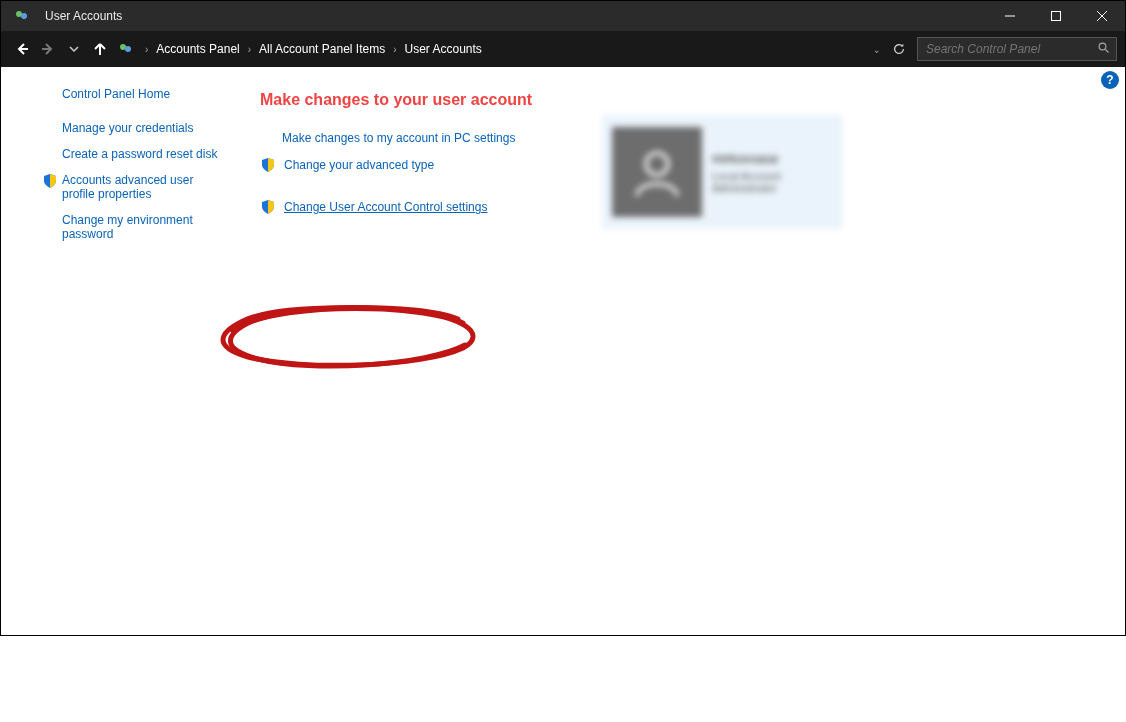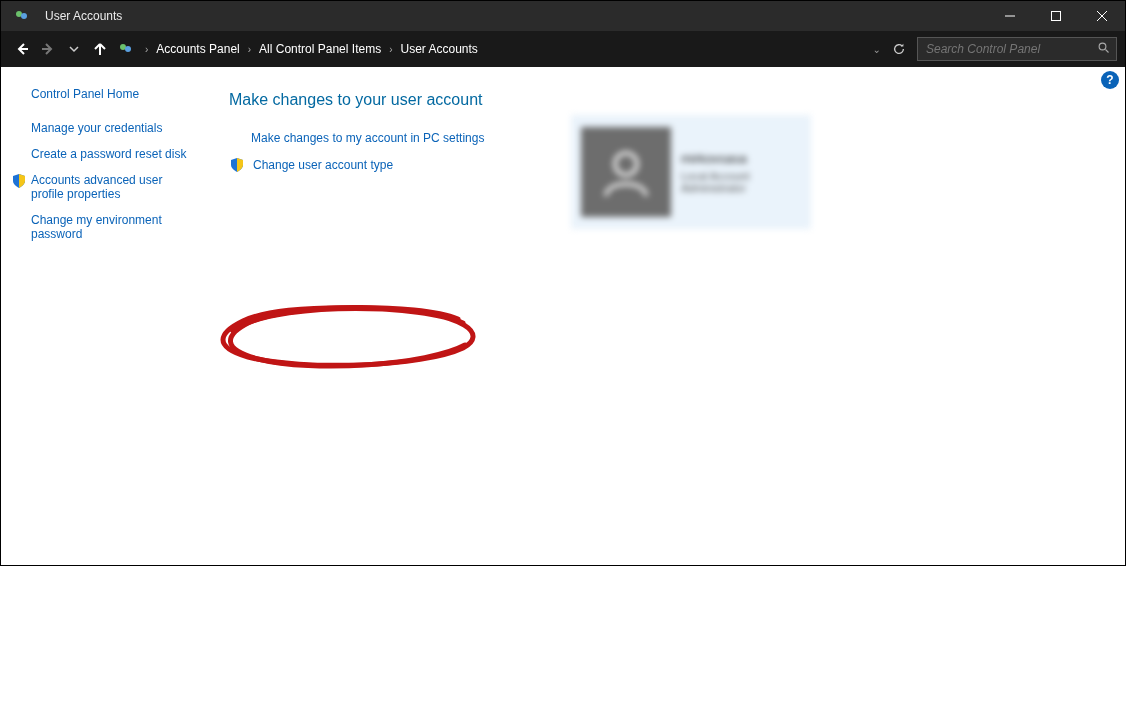--- a/index.html
+++ b/index.html
@@ -1,17 +1,17 @@
 <!DOCTYPE html>
 <html><head>
 <meta charset="utf-8">
 <style>
   * { box-sizing: border-box; }
   html, body { margin:0; padding:0; font-family:"Segoe UI",Tahoma,sans-serif; font-size:12px; background:#fff; }
-  .window { width:1126px; height:566px; border:1px solid #000; display:flex; flex-direction:column; background:#fff; position:relative; }
+  .window { width:1126px; height:636px; border:1px solid #000; display:flex; flex-direction:column; background:#fff; position:relative; }
   
   .titlebar { height:30px; background:#2b2b2b; color:#fff; display:flex; align-items:center; padding-left:8px; }
   .titlebar .title { margin-left:8px; font-size:12px; color:#eaeaea; }
   .titlebar .sys-buttons { margin-left:auto; display:flex; }
   .titlebar .sys-btn { width:46px; height:30px; display:flex; align-items:center; justify-content:center; color:#fff; }
   
   .navbar { height:36px; background:#191919; display:flex; align-items:center; color:#fff; padding:0 8px; gap:0; }
   .nav-btn { width:26px; height:28px; display:flex; align-items:center; justify-content:center; color:#999; }
   .nav-btn.enabled { color:#fff; }
   .nav-btn svg { stroke:currentColor; fill:currentColor; }
@@ -21,27 +21,27 @@
   .crumb-sep { color:#aaa; padding:0 4px; font-size:10px; }
   .navbar .spacer { flex:1; }
   .dropdown-arrow { color:#999; margin-right:6px; font-size:10px; }
   .refresh { color:#ccc; width:24px; height:24px; display:flex; align-items:center; justify-content:center; margin-right:6px; }
   .search { width:200px; height:24px; background:#2b2b2b; border:1px solid #555; display:flex; align-items:center; padding:0 6px; color:#aaa; }
   .search input { flex:1; background:transparent; border:none; outline:none; color:#f97316; font-size:12px; font-style:italic; }
   .search .glass { color:#aaa; margin-left:6px; }
   
   .body { flex:1; display:flex; background:#fff; position:relative; }
   .help-icon { position:absolute; top:4px; right:6px; width:18px; height:18px; border-radius:50%; background:#0a63b8; color:#fff; font-weight:bold; font-size:12px; display:flex; align-items:center; justify-content:center; }
-  .sidebar { width:208px; padding:20px 14px 0 30px; }
+  .sidebar { width:208px; padding:20px 14px 0 30px;margin-left:31px; }
   .sidebar .home { color:#0a63b8; font-size:12px; margin-bottom:20px; }
   .sidebar .side-item { display:flex; align-items:flex-start; margin-bottom:12px; color:#0a63b8; font-size:12px; }
   .sidebar .side-item .txt { cursor:pointer; }
   .sidebar .side-item .ico { width:16px; margin-left:-20px; margin-right:4px; flex-shrink:0; }
   .main { flex:1; padding:14px 20px 0 20px; position:relative; }
-  .main h1 { color:#0369a1; font-weight:400; font-size:16px; margin:10px 0 22px 0; }
+  .main h1 { color:#ef4444; font-weight:700; font-size:16px; margin:10px 0 22px 0; }
   .action-group { margin-bottom:26px; }
   .action-line { display:flex; align-items:center; margin-bottom:12px; color:#0a63b8; font-size:12px; }
   .action-line.indent { padding-left:22px; }
   .action-line .shield { width:16px; height:16px; margin-right:8px; flex-shrink:0; }
   .action-line a { color:#0a63b8; text-decoration:none; cursor:pointer; }
   .action-line a.underlined { text-decoration:underline; }
   
   .user-card { position:absolute; top:48px; left:362px; width:240px; height:114px; background:#eaf3fb; filter:blur(3px); display:flex; align-items:center; padding:10px; }
   .user-card .avatar { width:90px; height:90px; background:#6d6d6d; display:flex; align-items:center; justify-content:center; }
   .user-card .avatar svg { stroke:#e5e5e5; stroke-width:4; fill:none; }
@@ -114,21 +114,21 @@
     <span class="crumb-icon">
       <svg viewBox="0 0 16 16" width="16" height="16">
         <circle cx="5" cy="6" r="3" fill="#6bc06b"></circle>
         <circle cx="10" cy="8" r="3" fill="#5aa0e0"></circle>
       </svg>
     </span>
     <div class="crumbs">
       <span class="crumb-sep">›</span>
       <span class="crumb">Accounts Panel</span>
       <span class="crumb-sep">›</span>
-      <span class="crumb">All Control Panel Items</span>
+      <span class="crumb">All Account Panel Items</span>
       <span class="crumb-sep">›</span>
       <span class="crumb">User Accounts</span>
     </div>
     <div class="spacer"></div>
     <span class="dropdown-arrow">⌄</span>
     <div class="refresh">
       <svg width="14" height="14" viewBox="0 0 16 16">
           <path d="M13 8a5 5 0 1 1-1.5-3.5" fill="none" stroke="#ccc" stroke-width="1.5"></path>
           <path d="M13 2 L13 5 L10 5 Z" fill="#ccc"></path>
         </svg>
@@ -180,25 +180,34 @@
         <div class="action-line indent">
           <a>Make changes to my account in PC settings</a>
         </div>
         <div class="action-line">
           <span class="shield">
             <svg class="shield-svg" viewBox="0 0 16 16">
                 <path d="M8 1 L14 3 V8 C14 12 8 15 8 15 C8 15 2 12 2 8 V3 Z" fill="#1e73d6"></path>
                 <path d="M8 1 L14 3 V8 C14 12 8 15 8 15 V1 Z" fill="#f5c518"></path>
               </svg>
           </span>
-          <a>Change user account type</a>
+          <a>Change your advanced type</a>
         </div>
       </div>
 
       <div class="action-group">
+        <div class="action-line">
+          <span class="shield">
+            <svg class="shield-svg" viewBox="0 0 16 16">
+                <path d="M8 1 L14 3 V8 C14 12 8 15 8 15 C8 15 2 12 2 8 V3 Z" fill="#1e73d6"></path>
+                <path d="M8 1 L14 3 V8 C14 12 8 15 8 15 V1 Z" fill="#f5c518"></path>
+              </svg>
+          </span>
+          <a class="underlined">Change User Account Control settings</a>
+        </div>
       </div>
 
       <div class="user-card">
         <div class="avatar">
           <svg width="60" height="60" viewBox="0 0 60 60">
             <circle cx="30" cy="22" r="11"></circle>
             <path d="M10 54 C10 38 50 38 50 54"></path>
           </svg>
         </div>
         <div class="info">

